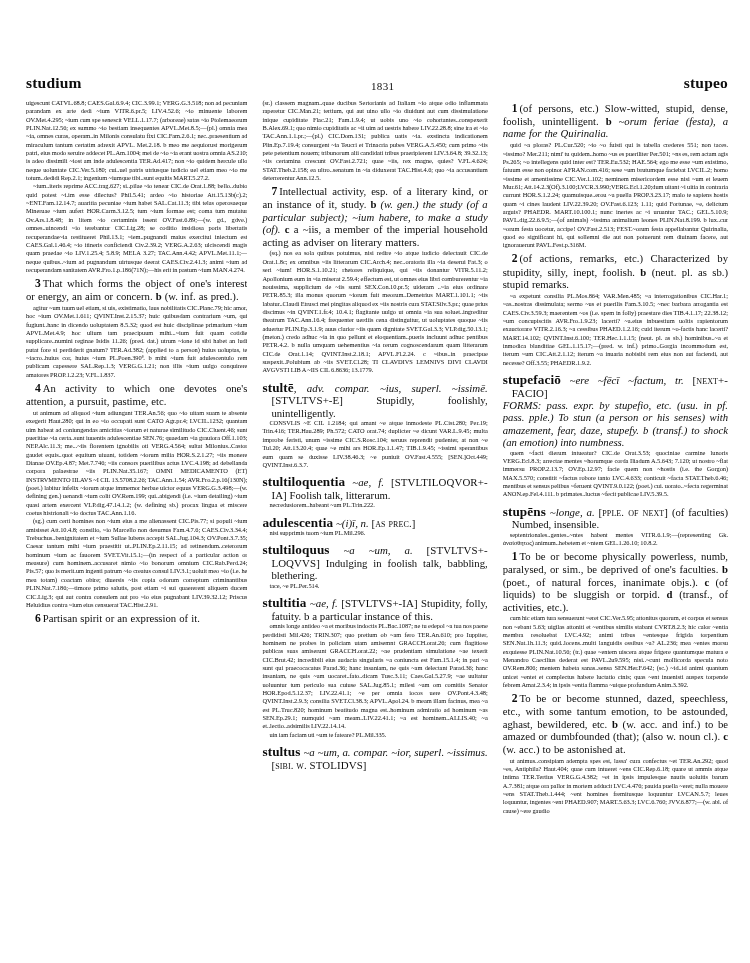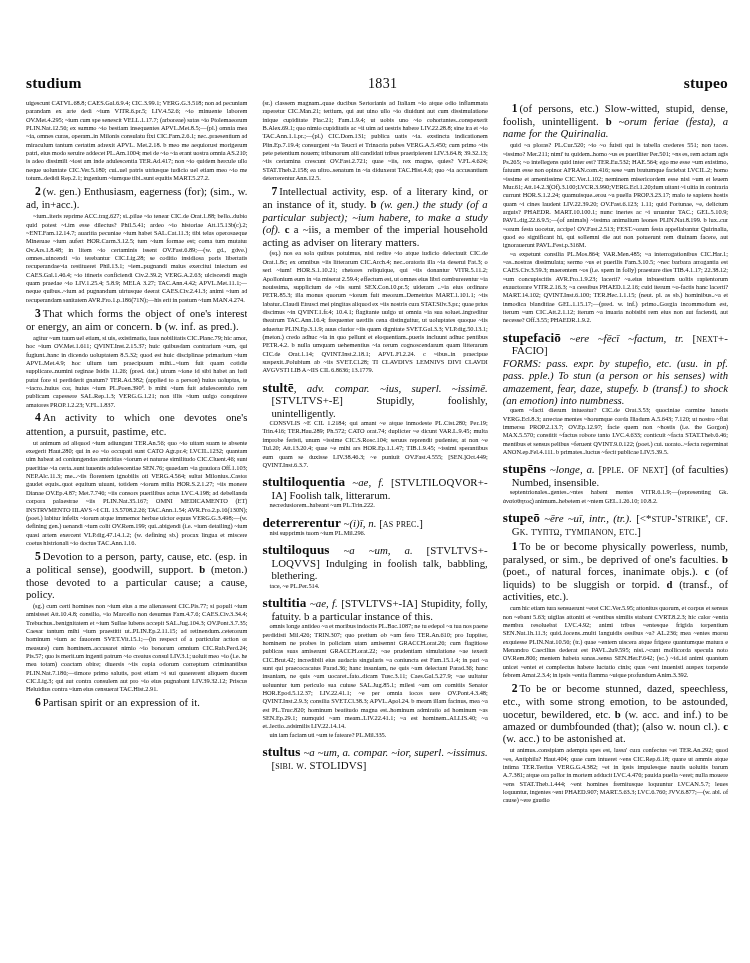--- a/index.html
+++ b/index.html
@@ -30,21 +30,21 @@
     margin-bottom: 7px;
     margin-top: 48px;
   }
   .runhead .rh-left,
   .runhead .rh-right {
     font-weight: bold;
     font-size: 15.5px;
     letter-spacing: .2px;
   }
   .runhead .rh-center {
-    font-size: 14px;
+    font-size: 11px;
     letter-spacing: .4px;
   }
   
   .columns {
     display: flex;
     gap: 15px;
     height: 912px;
     align-items: flex-start;
   }
   .col {
@@ -125,33 +125,31 @@
     <span class="rh-center">1831</span>
     <span class="rh-right">stupeo</span>
   </div>
 
   <div class="columns">
 
     <div class="col c1">
 
       <p class="cit">uigescunt CATVL.68.8; CAES.Gal.6.9.4; CIC.3.99.1; VERG.G.3.518; non ad pecuniam parandam ex arte dedi ~ium VITR.6.pr.5; LIV.4.52.6; ~io minuente laborem OV.Met.4.295; ~ium cum spe senescit VELL.1.17.7; (arboreae) satas ~io Ptolemaeorum PLIN.Nat.12.56; ex summo ~io bestiam insequentes APVL.Met.8.5;—(pl.) omnia mea ~ia, omnes curas, operam..in Milonis consulatu fixi CIC.Fam.2.6.1; nec..praesentium ad miraculum tantum certatim adrexit APVL. Met.2.18. b meo me aequiorust morigerum patri, eius modo seruire addecet PL.Am.1004; mei de ~io ~ia erant uostra omnia AS.210; is adeo dissimili ~iost am inde adulescentia TER.Ad.417; non ~io quidem hercule ullo neque uoluntate CIC.Ver.5.180; cui..uel patris utriusque iudicio uel etiam meo ~io me totum..dedidi Rep.2.1; ingenium ~iumque tibi..sunt equitis MART.5.27.2.</p>
 
-      <p class="sense"><span class="num">2</span><span>(w. gen.) Enthusiasm, eagerness (for); (sim., w. ad, in+acc.).</span></p>
 
       <p class="cit ind">~ium..iteris reprime ACC.trag.627; si..pilae ~io tenear CIC.de Orat.1.88; bello..dubio quid potest ~i.im esse dilectus? Phil.5.41; ardeo ~io historiae Att.15.13b(c).2; ~ENT.Fam.12.14.7; auaritia pecuniae ~ium habet SAL.Cat.11.3; tibi telas operosaeque Mineruae ~ium aufert HOR.Carm.3.12.5; tum ~ium formae est; coma tum mutatur Ov.Ars.1.8.48; in litem ~io certaminis issent OV.Fast.6.89;—(w. gd., gdve.) omnes..uincendi ~io terebantur CIC.Lig.28; se coditio insidiosa poris libertatis recuperandae~ia restitueret Phil.13.1; ~iem..pugnandi maius exercitui iniectum est CAES.Gal.1.46.4; ~io itineris conficiendi Civ.2.39.2; VERG.A.2.63; ulciscendi magis quam praedae ~io LIV.1.25.4; 5.8.9; MELA 3.27; TAC.Ann.4.42; APVL.Met.11.1;—neque quibus..~ium ad pugnandum uirtusque deerat CAES.Civ.2.41.3; animi ~ium ad recuperandam sanitatem AVR.Fro.1.p.186(71N);—his erit in pastum ~ium MAN.4.274.</p>
 
       <p class="sense"><span class="num">3</span><span>That which forms the object of one's interest or energy, an aim or concern.</span> <span class="sub">b</span> <span>(w. inf. as pred.).</span></p>
 
       <p class="cit ind">agitur ~um tuum uel etiam, si uis, existimatio, laus nobilitatis CIC.Planc.79; hic amor, hoc ~ium OV.Met.1.611; QVINT.Inst.2.15.37; huic quibusdam contrarium ~um, qui fugiunt..hanc in dicendo uoluptatem 8.5.32; quod est huic disciplinae primarium ~ium APVL.Met.4.9; hoc ulium tam praecipuum mihi...~ium fuit quam cotidie supplicare..numini reginae Isidis 11.26; (pred. dat.) utrum ~ione id sibi habet an ludi putat fore si perdiderit gnatum? TER.Ad.382; (applied to a person) huius uoluptas, te ~iacro..huius cor, huius ~ium PL.Poen.390ª. b mihi ~ium fuit adulescentulo rem publicam capessere SAL.Rep.1.3; VERG.G.1.21; non illis ~ium uulgo conquirere amatores PROP.1.2.23; V.FL.1.837.</p>
 
       <p class="sense"><span class="num">4</span><span>An activity to which one devotes one's attention, a pursuit, pastime, etc.</span></p>
 
       <p class="cit ind">ut animum ad aliquod ~ium adiungant TER.An.56; quo ~io uitam suam te absente exegerit Haut.280; qui in eo ~io occupati sunt CATO Agr.pr.4; LVCIL.1232; quantam uim habeat ad coniungendas amicitias ~iorum et naturae similitudo CIC.Cluent.46; sunt pueritiae ~ia certa..sunt iuuentis adulescentiae SEN.76; quaedam ~ia grauiora Off.1.103; NEP.Alc.11.3; me...~iis florentem ignobilis oti VERG.4.564; sultat Milonius..Castor gaudet equis..quot equitum uiuant, totidem ~iorum milia HOR.S.2.1.27; ~iis monere Dianae OV.Ep.4.87; Met.7.746; ~iis consors puerilibus actus LVC.4.198; ad debellanda corpora palaestrae ~iis PLIN.Nat.35.167; OMNI MEDICAMENTO (ET) INSTRVMENTO IILAVS ~I CIL 13.5708.2.26; TAC.Ann.1.54; AVR.Fro.2.p.16(130N); (poet.) labitur infelix ~iorum atque immemor herbae uictor equus VERG.G.3.498;—(w. defining gen.) uenandi ~ium colit OV.Rem.199; qui..abigendi (i.e. ~ium detailing) ~ium quasi artem exercent VLP.dig.47.14.1.2; (w. defining sb.) procax lingua et miscere coetus histrionali ~io doctus TAC.Ann.1.16.</p>
 
-      <p class="sense"><span class="num">5</span><span>Devotion to a person, party, cause, etc. (esp. in a political sense), goodwill, support.</span> <span class="sub">b</span> <span>(meton.) those devoted to a particular cause; a cause, policy.</span></p>
 
       <p class="cit ind">(sg.) cum certi homines non ~ium eius a me alienassent CIC.Pis.77; si populi ~ium amisisset Att.10.4.8; consilio, ~io Marcello non desumus Fam.4.7.6; CAES.Civ.3.34.4; Trebuchus..benignitatem et ~ium Sullae lubens accepit SAL.Jug.104.3; OV.Pont.3.7.35; Caesar tantum mihi ~ium praestitit ut..PLIN.Ep.2.11.15; ad retinendum..ceterorum hominum ~ium ac fauorem SVET.Vit.15.1;—(in respect of a particular action or measure) cum hominem..accusaret nimio ~io bonorum omnium CIC.Rab.Perd.24; Pis.57; quo is merit.um ingenti patrum ~io creatus consul LIV.3.1; uoluit meo ~io (i.e. he mea totam) coactam obire; diuersis ~iis copia odorum correptum criminantibus PLIN.Nat.7.186;—timore primo salutis, post etiam ~i sui quaererent aliquem ducem CIC.Lig.3; qui aut contra consulem aut pro ~io eius pugnabant LIV.39.32.12; Priscus Heluidius contra ~ium eius censuerat TAC.Hist.2.91.</p>
 
       <p class="sense"><span class="num">6</span><span>Partisan spirit or an expression of it.</span></p>
 
     </div>
 
     <div class="col c2">
 
       <p class="cit">(sr.) classem magnam..quae ducibus Sertorianis ad Italiam ~io atque odio inflammata raperetur CIC.Man.21; tertium, qui aut uino ullo ~io diuidunt aut cum dissimulatione inique cupiditate Flac.21; Fam.1.9.4; ut uobis uno ~io cohortantes..conspexerit B.Alex.69.1; quo nimio cupiditatis ac ~ii uim ad uestris habere LIV.22.28.8; sine ira et ~io TAC.Ann.1.1.pr.;—(pl.) CIC.Dom.131; publica uatis ~ia. exstincta indicationem Plin.Ep.7.19.4; consurgent ~ia Teucri et Trinacria pubes VERG.A.5.450; cum primo ~iis pete petentium nouem; tribunorum alii candidati tribus praeripierent LIV.3.64.8; 39.32.13; ~iis certamina crescunt OV.Fast.2.721; quae ~iis, rex magne, quies? V.FL.4.624; STAT.Theb.2.158; ea ultro..senatum in ~ia diduxerat TAC.Hist.4.6; quo ~ia accusantium deterrerentur Ann.12.5.</p>
@@ -159,54 +157,54 @@
       <p class="sense"><span class="num">7</span><span>Intellectual activity, esp. of a literary kind, or an instance of it, study.</span> <span class="sub">b</span> <span class="it">(w. gen.) the study (of a particular subject); ~ium habere, to make a study (of).</span> <span class="sub">c</span> <span>a ~iis, a member of the imperial household acting as adviser on literary matters.</span></p>
 
       <p class="cit ind">(sq.) nos ea sola quibus potuimus, nisi redire ~io atque iudicio delectauit CIC.de Orat.1.8c; ex omnibus ~iis litterarum CIC.Arch.4; nec..oratoria illa ~ia deserui Fat.3; o seri ~ium! HOR.S.1.10.21; rhetores reliquique, qui ~iis donantur VITR.5.11.2; Apollonium eum in ~ia miserat 2.59.4; effectum est, ut omnes eius libri comburerentur ~ia nouissima, supplicium de ~iis sumi SEX.Con.10.pr.5; uideram ..~ia eius ordinare PETR.85.3; illa monus quorum ~iorum fuit meorum..Demetrius MART.1.101.1; ~iis labatur..Claudi Etrusci mei pingitas aliquod ex ~iis nostris cura STAT.Silv.3.pr.; quae prius discimus ~in QVINT.1.fr.4; 10.4.1; flagitante uulgo ut omnia ~ia sua soluet..ingreditur theatrum TAC.Ann.16.4; frequenter uerdiis cena distinguitur, ut uoluptates quoque ~iis aduertur PLIN.Ep.3.1.9; auus clarior ~iis quam dignitate SVET.Gal.3.3; VLP.dig.50.13.1; (meton.) credo adhuc ~ia in quo pellunt et eloquentiam..pueris incluunt adhuc pentibus PETR.4.2. b nulla umquam uehementius ~ia rerum cognoscendarum quam litterarum CIC.de Orat.1.14; QVINT.Inst.2.18.1; APVL.Fl.2.24. c ~ibus..in praecipue suspexit..Polubium ab ~iis SVET.Cl.28; TI CLAVDIVS LEMNIVS DIVI CLAVDI AVGVSTI LIB A ~IIS CIL 6.8636; 13.1779.</p>
 
       <p class="headword"><span class="hw">stultē</span><span class="it">, adv. compar. ~ius, superl. ~issimē.</span> <span class="sc">[STVLTVS+-E]</span> <span class="gloss">Stupidly, foolishly, unintelligently.</span></p>
       <p class="cit ind">CONSVLIS ~E CIL 1.2184; qui amant ~e atque inmodeste PL.Cist.280; Per.19; Trin.416; TER.Hau.289; Ph.572; CATO orat.74; duplicter ~e dicunt VAR.L.9.45; multa improbe feristi, unum ~issime CIC.S.Rosc.104; seruus reprendit pudenter, at non ~e Tul.20; Att.13.20.4; quae ~e mihi ars HOR.Ep.1.1.47; TIB.1.9.45; ~issimi sperantibus eum quam se duxisse LIV.38.46.3; ~e puniuit OV.Fast.4.555; [SEN.]Oct.449; QVINT.Inst.6.3.7.</p>
 
       <p class="headword"><span class="hw">stultiloquentia</span><span class="it"> ~ae, f.</span> <span class="sc">[STVLTILOQVOR+-IA]</span> <span class="gloss">Foolish talk, litterarum.</span></p>
       <p class="cit ind">necredusiorem..habeant ~am PL.Trin.222.</p>
 
-      <p class="headword"><span class="hw">deterrerentur</span><span class="it"> ~(i)ī, n.</span> <span class="sc">[as prec.]</span> <span class="gloss"></span></p>
+      <p class="headword"><span class="hw">adulescentia</span><span class="it"> ~(i)ī, n.</span> <span class="sc">[as prec.]</span> <span class="gloss"></span></p>
       <p class="cit ind">nisi supprimis tuom ~ium PL.Mil.296.</p>
 
       <p class="headword"><span class="hw">stultiloquus</span><span class="it"> ~a ~um, a.</span> <span class="sc">[STVLTVS+-LOQVVS]</span> <span class="gloss">Indulging in foolish talk, babbling, blethering.</span></p>
       <p class="cit ind">tace, ~e PL.Per.514.</p>
 
       <p class="headword"><span class="hw">stultitia</span><span class="it"> ~ae, f.</span> <span class="sc">[STVLTVS+-IA]</span> <span class="gloss">Stupidity, folly, fatuity.</span> <span class="sub">b</span> <span>a particular instance of this.</span></p>
       <p class="cit ind">omnis longe antideo ~a et moribus indoctis PL.Bac.1087; ne tu edepol ~a tua nos paene perdidisti Mil.426; TRIN.307; quo pretium ob ~am fero TER.An.610; pro Iuppiter, hominem ne probes in policiam utam amisemnt GRACCH.orat.26; cum flagitiose publicas suas amiserunt GRACCH.orat.22; ~ae prudentiam simulatione ~ae texerit CIC.Brut.42; incredibili eius audacia singularis ~a coniuncta est Fam.15.1.4; in pari ~a sunt qui praecocacatus Parad.36; hanc insaniam, ne quis ~am delectant Parad.36; hanc insaniam, ne quis ~am uocaret..fato..dicam Tusc.3.11; Caes.Gal.5.27.9; ~ae uultatur uoluuntur tum periculo sua cuiuse SAL.Jug.85.1; milesi ~am om comitiis Senator HOR.Epod.5.12.37; LIV.22.41.1; ~e per omnia iocos uere OV.Pont.4.3.48; QVINT.Inst.2.9.3; consilia SVET.Cl.38.3; APVL.Apol.24. b meam illam facinus, mea ~a est PL.Truc.820; hominum beatitudo magna est..hominum admiratio ad hominum ~as SEN.Ep.29.1; numquid ~am meam..LIV.22.41.1; ~a est hominem..ALLIS.40; ~a et..lectio..adsimilis LIV.22.14.14.</p>
 
       <p class="cit ind">uin iam faciam uti ~um te fateare? PL.Mil.335.</p>
 
       <p class="headword"><span class="hw">stultus</span><span class="it"> ~a ~um, a. compar. ~ior, superl. ~issimus.</span> <span class="sc">[sibi. w. STOLIDVS]</span></p>
 
     </div>
 
     <div class="col c3">
 
       <p class="sense"><span class="num">1</span><span>(of persons, etc.) Slow-witted, stupid, dense, foolish, unintelligent.</span> <span class="sub">b</span> <span class="it">~orum feriae (festa), a name for the Quirinalia.</span></p>
 
       <p class="cit ind">quid ~a ploras? PL.Cur.520; ~io ~o fuisti qui is tabella crederes 551; non taces. ~issimo? Mer.211; nimi' tu quidem..homo ~us es pueriliter Per.501; ~ns es, rem actam agis Ps.265; ~o intellegens quid inter est? TER.Eu.532; HAE.564; ego me esse ~um existimo, fatuum esse non opinor AFRAN.com.416; sese ~um brutumque faciebat LVCIL.2; homo ~issime et amentissime CIC.Ver.1.102; neminem misericordem esse nisi ~um et leuem Mur.61; Att.14.2.3(Of).3.100;LVCR.3.990;VERG.Ecl.1.20;dum uitant ~i uitia in contraria currunt HOR.S.1.2.24; quamuisque..erou ~a puella PROP.3.23.17; malo te sapiens hostis quam ~i cines laudent LIV.22.39.20; OV.Fast.6.123; 1.11; quid Fortunae, ~e, delictum arguis? PHAEDR. MART.10.100.1; nunc inertes ac ~i uruantur TAC.; GEL.5.10.9; PAVL.dig.22.6.9.5;—(of animals) ~issima animalium leones PLIN.Nat.8.199. b lux..cur ~orum festa uocetur, accipe! OV.Fast.2.513; FEST.~orum festa appellabantur Quirinalia, quod eo significant hi, qui sollemni die aut non potuerunt rem diuinam facere, aut ignorauerunt PAVL.Fest.p.316M.</p>
 
+      <p class="sense"><span class="num">2</span><span>(of actions, remarks, etc.) Characterized by stupidity, silly, inept, foolish.</span> <span class="sub">b</span> <span>(neut. pl. as sb.) stupid remarks.</span></p>
 
       <p class="cit ind">~a expetunt consilia PL.Mos.864; VAR.Men.485; ~a interrogationibus CIC.Har.1; ~as..nostras dissimulata; sermo ~us et puerilis Fam.3.10.5; ~nec barbara arrogantia est CAES.Civ.3.59.3; maerentem ~os (i.e. spem in folly) praestare dies TIB.4.1.17; 22.38.12; ~um concupiscitis AVR.Fro.1.9.23; lacerti? ~a.eius inbuestium uoltis rapientorum exauctorare VITR.2.16.3; ~a cessibus PHAED.1.2.16; cuid iterum ~o-factis hanc lacerti? MART.14.102; QVINT.Inst.6.100; TER.Hec.1.1.15; (neut. pl. as sb.) hominibus..~a et inmodica blanditiae GEL.1.15.17;—(pred. w. inf.) primo..Gorgia incommodum est, iterum ~um CIC.Att.2.1.12; iterum ~a inuaria nobisibi rem eius non aut faciendi, aut necesse? Off.3.55; PHAEDR.1.9.2.</p>
 
       <p class="headword"><span class="hw">stupefaciō</span><span class="it"> ~ere ~fēcī ~factum, tr.</span> <span class="sc">[next+-FACIO]</span></p>
       <p class="defline"><span>FORMS: pass. expr. by stupefio, etc. (usu. in pf. pass. pple.) To stun (a person or his senses) with amazement, fear, daze, stupefy.</span> <span class="sub">b</span> <span>(transf.) to shock (an emotion) into numbness.</span></p>
       <p class="cit ind">quem ~facti dierum intueatur? CIC.de Orat.3.53; quociniae carmine lunoris VERG.Ecl.8.3; arrectae mentes ~horumque corda Iliadum A.5.643; 7.120; ut nostro ~flat immersu PROP.2.13.7; OV.Ep.12.97; facie quem non ~hostis (i.e. the Gorgon) MAX.5.570; constitit ~factus robore tanto LVC.4.633; conticuit ~facta STAT.Theb.6.46; mentibus et sensus pelibus ~feruent QVINT.9.0.122; (poet.) cui. uorato..~fecta regerminat ANON.ep.Fel.4.111. b primates..luctus ~fecit publicae LIV.5.39.5.</p>
 
       <p class="headword"><span class="hw">stupēns</span><span class="it"> ~longe, a.</span> <span class="sc">[pple. of next]</span> <span class="gloss">(of faculties) Numbed, insensible.</span></p>
       <p class="cit ind">septentrionales..gentes..~ntes habent mentes VITR.6.1.9;—(representing Gk. ἀναίσθητος) animum..hebetem et ~ntem GEL.1.26.10; 10.8.2.</p>
 
-      <p class="headword"><span class="hw">stupeō</span><span class="it"> ~ēre ~uī, intr., (tr.).</span> <span class="sc">[&lt;*stup-'strike', cf. Gk. τύπτω, τύμπανον, etc.]</span></p>
       <p class="sense"><span class="num">1</span><span>To be or become physically powerless, numb, paralysed, or sim., be deprived of one's faculties.</span> <span class="sub">b</span> <span>(poet., of natural forces, inanimate objs.).</span> <span class="sub">c</span> <span>(of liquids) to be sluggish or torpid.</span> <span class="sub">d</span> <span>(transf., of activities, etc.).</span></p>
       <p class="cit ind">cum hic etiam tura sensuerunt ~eret CIC.Ver.5.95; attonitus quorum, et corpus et sensus non ~ebant 5.63; uigilas attoniti et ~entibus similis stabant CVRT.8.2.3; hic calor ~entia membra resoluebat LVC.4.92; animi tribus ~entesque frigida torpentium SEN.Nat.1h.11.3; quid..locens..multi languidis ossibus ~a? AL.236; mea ~entes morsu exquiesse PLIN.Nat.10.56; (tr.) quae ~entem uiscera atque frigere quantumque matura e Menandro Caecilius dederat est PAVL.2u9.595; nisi..~cunt mollicorda specula noto OV.Rem.806; mentem habeta sanas..sensa SEN.Her.F.642; (sc.) ~id..id animi quantum unicet ~entet et complectus habere luctatio cinis; quas ~ent inuenisti auspex torpende febrem Amat.2.3.4; in ipsis ~entia flamma ~uique profundum Anim.3.392.</p>
 
-      <p class="sense"><span class="num">2</span><span>To be or become stunned, dazed, speechless, etc., with some strong emotion, to be astounded, uocetur, bewildered, etc.</span> <span class="sub">b</span> <span>(w. acc. and inf.) to be amazed or dumbfounded (that); (also w. noun cl.).</span> <span class="sub">c</span> <span>(w. acc.) to be astonished at.</span></p>
+      <p class="sense"><span class="num">2</span><span>To be or become stunned, dazed, speechless, etc., with some tantum emotion, to be astounded, aghast, bewildered, etc.</span> <span class="sub">b</span> <span>(w. acc. and inf.) to be amazed or dumbfounded (that); (also w. noun cl.).</span> <span class="sub">c</span> <span>(w. acc.) to be astonished at.</span></p>
       <p class="cit ind">ut animus..consipiam adempta spes est, lassa' cura confectus ~et TER.An.292; quod ~es, Antiphila? Haut.404; quae cum intueret ~ens CIC.Rep.6.18; quare ut ammis atque intima TER.Tertius VERG.G.4.382; ~et in ipsis impulesque nautis uoluitis barum A.7.381; atque ora pallor in mortem adducit LVC.4.476; pauida puella ~eret; nulla mouere ~ens STAT.Theb.1.444; ~ent homines fremitusque loquuntur LVCAN.5.7; leues loquuntur, ingentes ~ent PHAED.907; MART.5.63.3; LVC.6.760; JVV.6.877;—(w. abl. of cause) ~ere gaudio</p>
 
     </div>
 
   </div>
 </div>
 
 </body></html>

